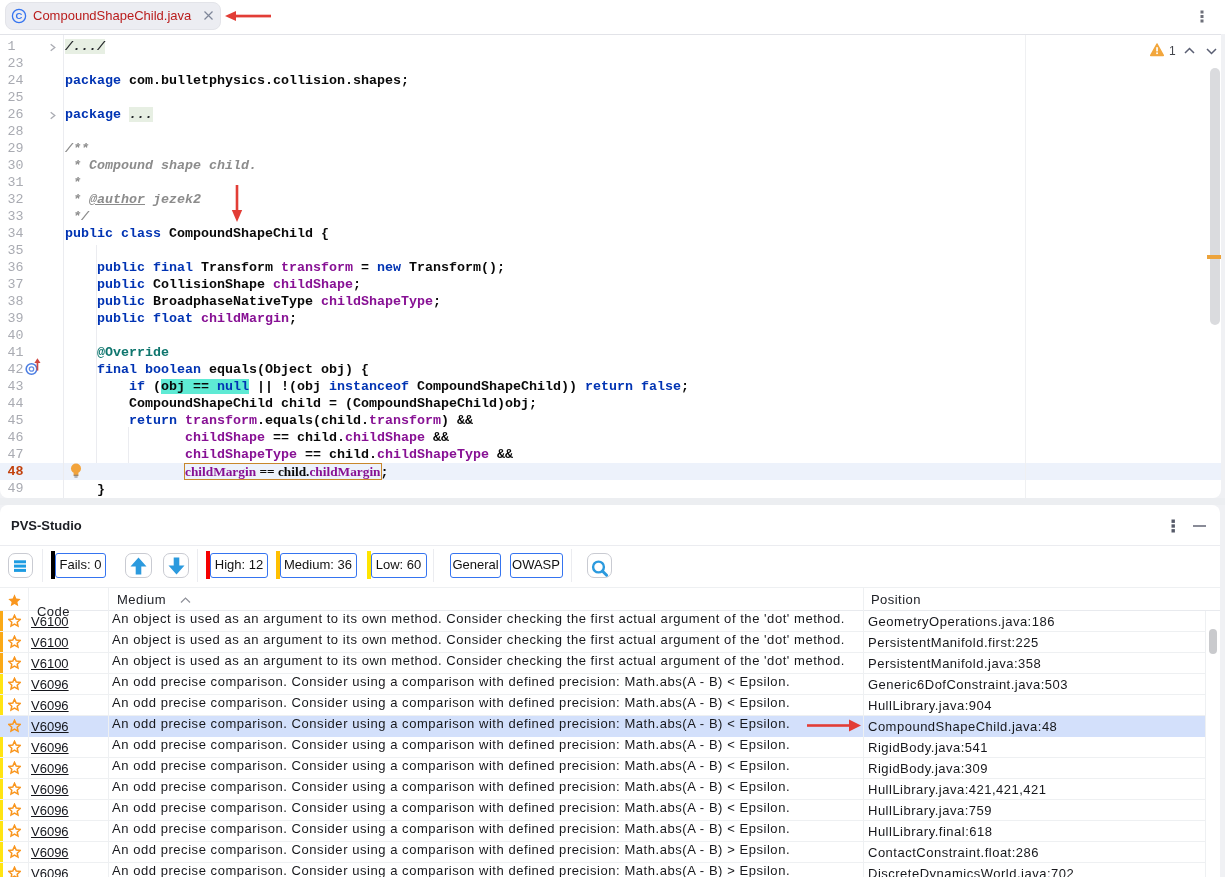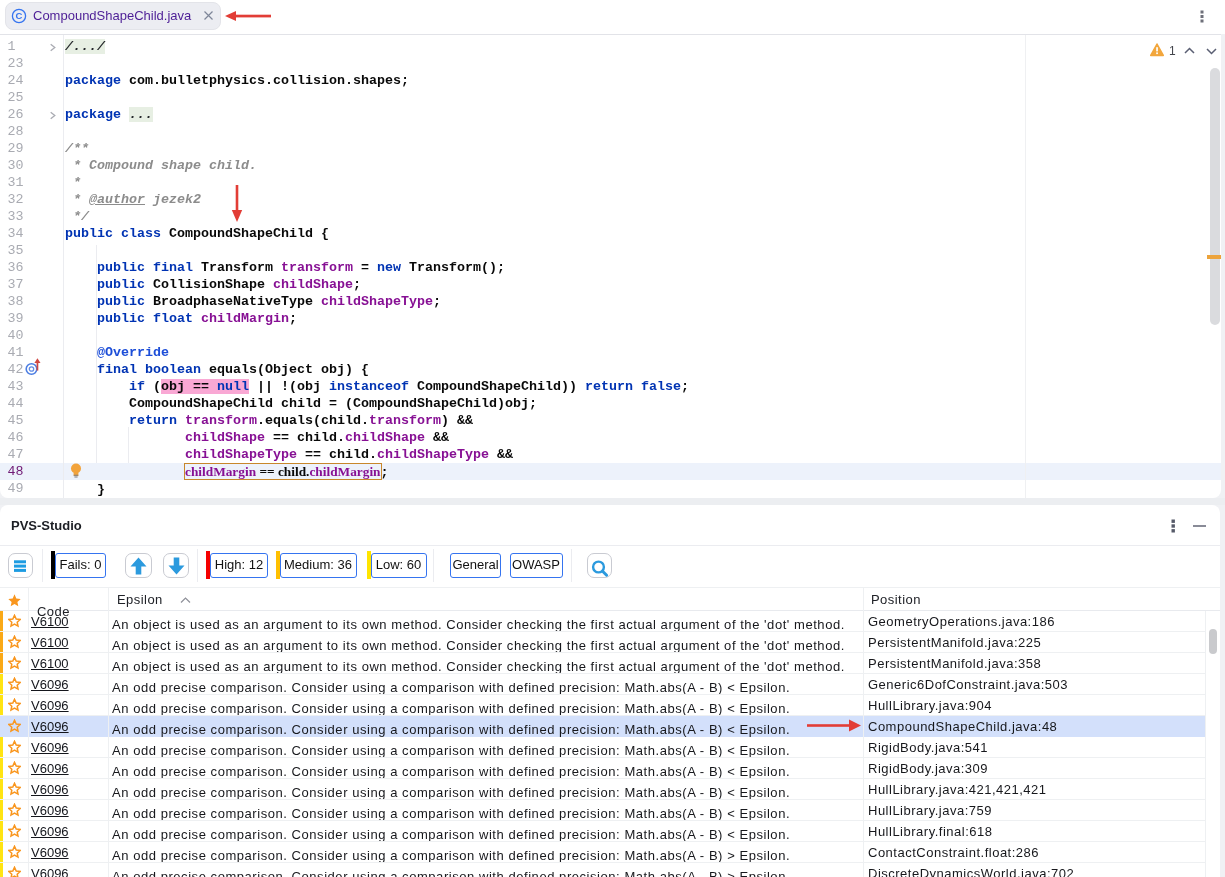--- a/index.html
+++ b/index.html
@@ -2,56 +2,56 @@
 <html><head>
 <meta charset="utf-8">
 <style>
   * { margin:0; padding:0; box-sizing:border-box; }
   html,body { width:1225px; height:877px; overflow:hidden; }
   body { background:#f0f1f4; font-family:"Liberation Sans", sans-serif; position:relative; }
   .abs { position:absolute; }
   
   #tabbar { left:0; top:0; width:1225px; height:34px; background:#ffffff; }
   #tab { left:5px; top:2px; width:216px; height:28px; background:#ecedf2; border:1px solid #e3e4e9; border-radius:8px; }
-  #tabtext { left:33px; top:8px; font-size:13px; color:#4c1d95; }
+  #tabtext { left:33px; top:8px; font-size:13px; color:#b91c1c; }
   #tabsep { left:0; top:34px; width:1221px; height:1px; background:#e2e3e8; }
   
   #editor { left:0; top:35px; width:1221px; height:463px; background:#ffffff; border-radius:0 0 8px 8px; overflow:hidden; }
   #caretline { left:0; top:428px; width:1221px; height:17px; background:#edf2fb; }
   #guttersep { left:63px; top:0; width:1px; height:463px; background:#ebecf0; }
   #marginguide { left:1025px; top:0; width:1px; height:463px; background:#eff0f2; }
   pre { font-family:"Liberation Mono", monospace; font-size:13.33px; line-height:17px; font-weight:bold; }
   #lnums { left:7.5px; top:3px; text-align:left; color:#a9abb2; font-weight:normal; }
   #code { left:65px; top:3px; color:#080808; }
   .kw { color:#0033b3; }
   .fld { color:#871094; }
   .doc { color:#8c8c8c; font-style:italic; }
-  .ann { color:#1d4ed8; }
+  .ann { color:#0f766e; }
   .fold { background:#e7efe3; color:#25282b; font-style:italic; }
-  .hl { background:#f9a8d4; }
+  .hl { background:#5eead4; }
   .pvsbox { outline:1px solid #c8872b;font-family:Liberation Serif, serif; }
-  .ln48 { color:#701a75; font-weight:normal; }
+  .ln48 { color:#c2410c; font-weight:bold; }
   
   #gap { left:0; top:498px; width:1225px; height:7px; background:#eceef1; }
   #panel { left:0; top:505px; width:1220px; height:436px; background:#ffffff; border-radius:8px 8px 0 0; overflow:hidden; }
   #ptitle { left:11px; top:13px; font-size:13px; font-weight:bold; color:#1c1e24; }
   #phead-sep { left:0; top:40px; width:1220px; height:1px; background:#ebecf0; }
   
   .tbtn { position:absolute; top:48px; height:25px; border:1.5px solid #3574f0; border-radius:3px; background:#fff; font-size:13px; color:#111; text-align:center; line-height:21px; }
   .gbtn { position:absolute; top:48px; width:25px; height:25px; border:1px solid #c9cbd2; border-radius:7px; background:#fff; }
   .sepv { position:absolute; top:44px; width:1px; height:33px; background:#ebecf0; }
   .cbar { position:absolute; top:46px; width:4px; height:28px; }
   
   #thead { left:0; top:82px; width:1220px; height:24px; border-top:1px solid #eef0f2; border-bottom:1px solid #e8eaee; font-size:13px; color:#202228; letter-spacing:0.45px; }
   .rowsep { position:absolute; left:0; width:1206px; height:1px; background:#eef0f2; }
   .colsep { position:absolute; width:1px; background:#eef0f2; }
   .trow { position:absolute; left:0; width:1206px; height:21px; font-size:13px; color:#17181c; }
   .sevbar { position:absolute; left:0; top:0; width:3px; height:21px; }
   .code-link { position:absolute; left:31px; top:3px; text-decoration:underline; color:#14161c; }
-  .msg { position:absolute; left:112px; top:6px; letter-spacing:0.55px; }
+  .msg { position:absolute; left:112px; top:0; letter-spacing:0.55px; }
   .pos { position:absolute; left:868px; top:3px; letter-spacing:0.5px; }
   .star { position:absolute; left:8px; top:3px; }
 </style>
 </head>
 <body>
 
   <div class="abs" id="tabbar"></div>
   <div class="abs" id="tab"></div>
   <svg class="abs" style="left:11px;top:8px" width="16" height="16" viewBox="0 0 16 16">
     <circle cx="8" cy="8" r="6.6" fill="none" stroke="#3574f0" stroke-width="1.3"></circle>
@@ -215,21 +215,21 @@
     <svg class="abs" style="left:590px;top:54px" width="19" height="19" viewBox="0 0 19 19">
       <circle cx="8.5" cy="8" r="5.4" fill="none" stroke="#2b9ade" stroke-width="2.4"></circle>
       <path d="M12.6 12.2 L16.6 16.2" stroke="#2b9ade" stroke-width="3" stroke-linecap="round"></path>
     </svg>
 
     <div class="abs" id="thead">
       <svg class="abs" style="left:8px;top:6px" width="13" height="13" viewBox="0 0 13 13">
         <path d="M6.5 0.3 L8.3 4.4 L12.7 4.9 L9.4 7.9 L10.3 12.2 L6.5 9.9 L2.7 12.2 L3.6 7.9 L0.3 4.9 L4.7 4.4 Z" fill="#f9961e"></path>
       </svg>
       <span class="abs" style="left:37px;top:16px">Code</span>
-      <span class="abs" style="left:117px;top:4px">Epsilon</span>
+      <span class="abs" style="left:117px;top:4px">Medium</span>
       <svg class="abs" style="left:179px;top:8px" width="13" height="9" viewBox="0 0 13 9">
         <path d="M2 6.5 L6.5 2 L11 6.5" fill="none" stroke="#8e9099" stroke-width="1.2"></path>
       </svg>
       <span class="abs" style="left:871px;top:4px">Position</span>
       <div class="colsep" style="left:28px;top:0;height:24px"></div>
       <div class="colsep" style="left:108px;top:0;height:24px"></div>
       <div class="colsep" style="left:863px;top:0;height:24px"></div>
     </div>
 
     <div class="abs" id="tbody" style="left:0;top:106px;width:1220px;height:266px">
@@ -243,21 +243,21 @@
         <span class="pos">GeometryOperations.java:186</span>
       </div>
       <div class="rowsep" style="top:20px"></div>
       <div class="trow" style="top:21px;">
         <div class="sevbar" style="background:#faa917"></div>
         <svg class="star" width="13" height="14" viewBox="0 0 13 13">
           <path d="M6.5 0.8 L8.2 4.5 L12.2 5 L9.2 7.7 L10 11.6 L6.5 9.6 L3 11.6 L3.8 7.7 L0.8 5 L4.8 4.5 Z" fill="none" stroke="#f9961e" stroke-width="1.5"></path>
         </svg>
         <span class="code-link">V6100</span>
         <span class="msg">An object is used as an argument to its own method. Consider checking the first actual argument of the 'dot' method.</span>
-        <span class="pos">PersistentManifold.java:225</span>
+        <span class="pos">PersistentManifold.first:225</span>
       </div>
       <div class="rowsep" style="top:41px"></div>
       <div class="trow" style="top:42px;">
         <div class="sevbar" style="background:#faa917"></div>
         <svg class="star" width="13" height="14" viewBox="0 0 13 13">
           <path d="M6.5 0.8 L8.2 4.5 L12.2 5 L9.2 7.7 L10 11.6 L6.5 9.6 L3 11.6 L3.8 7.7 L0.8 5 L4.8 4.5 Z" fill="none" stroke="#f9961e" stroke-width="1.5"></path>
         </svg>
         <span class="code-link">V6100</span>
         <span class="msg">An object is used as an argument to its own method. Consider checking the first actual argument of the 'dot' method.</span>
         <span class="pos">PersistentManifold.java:358</span>

